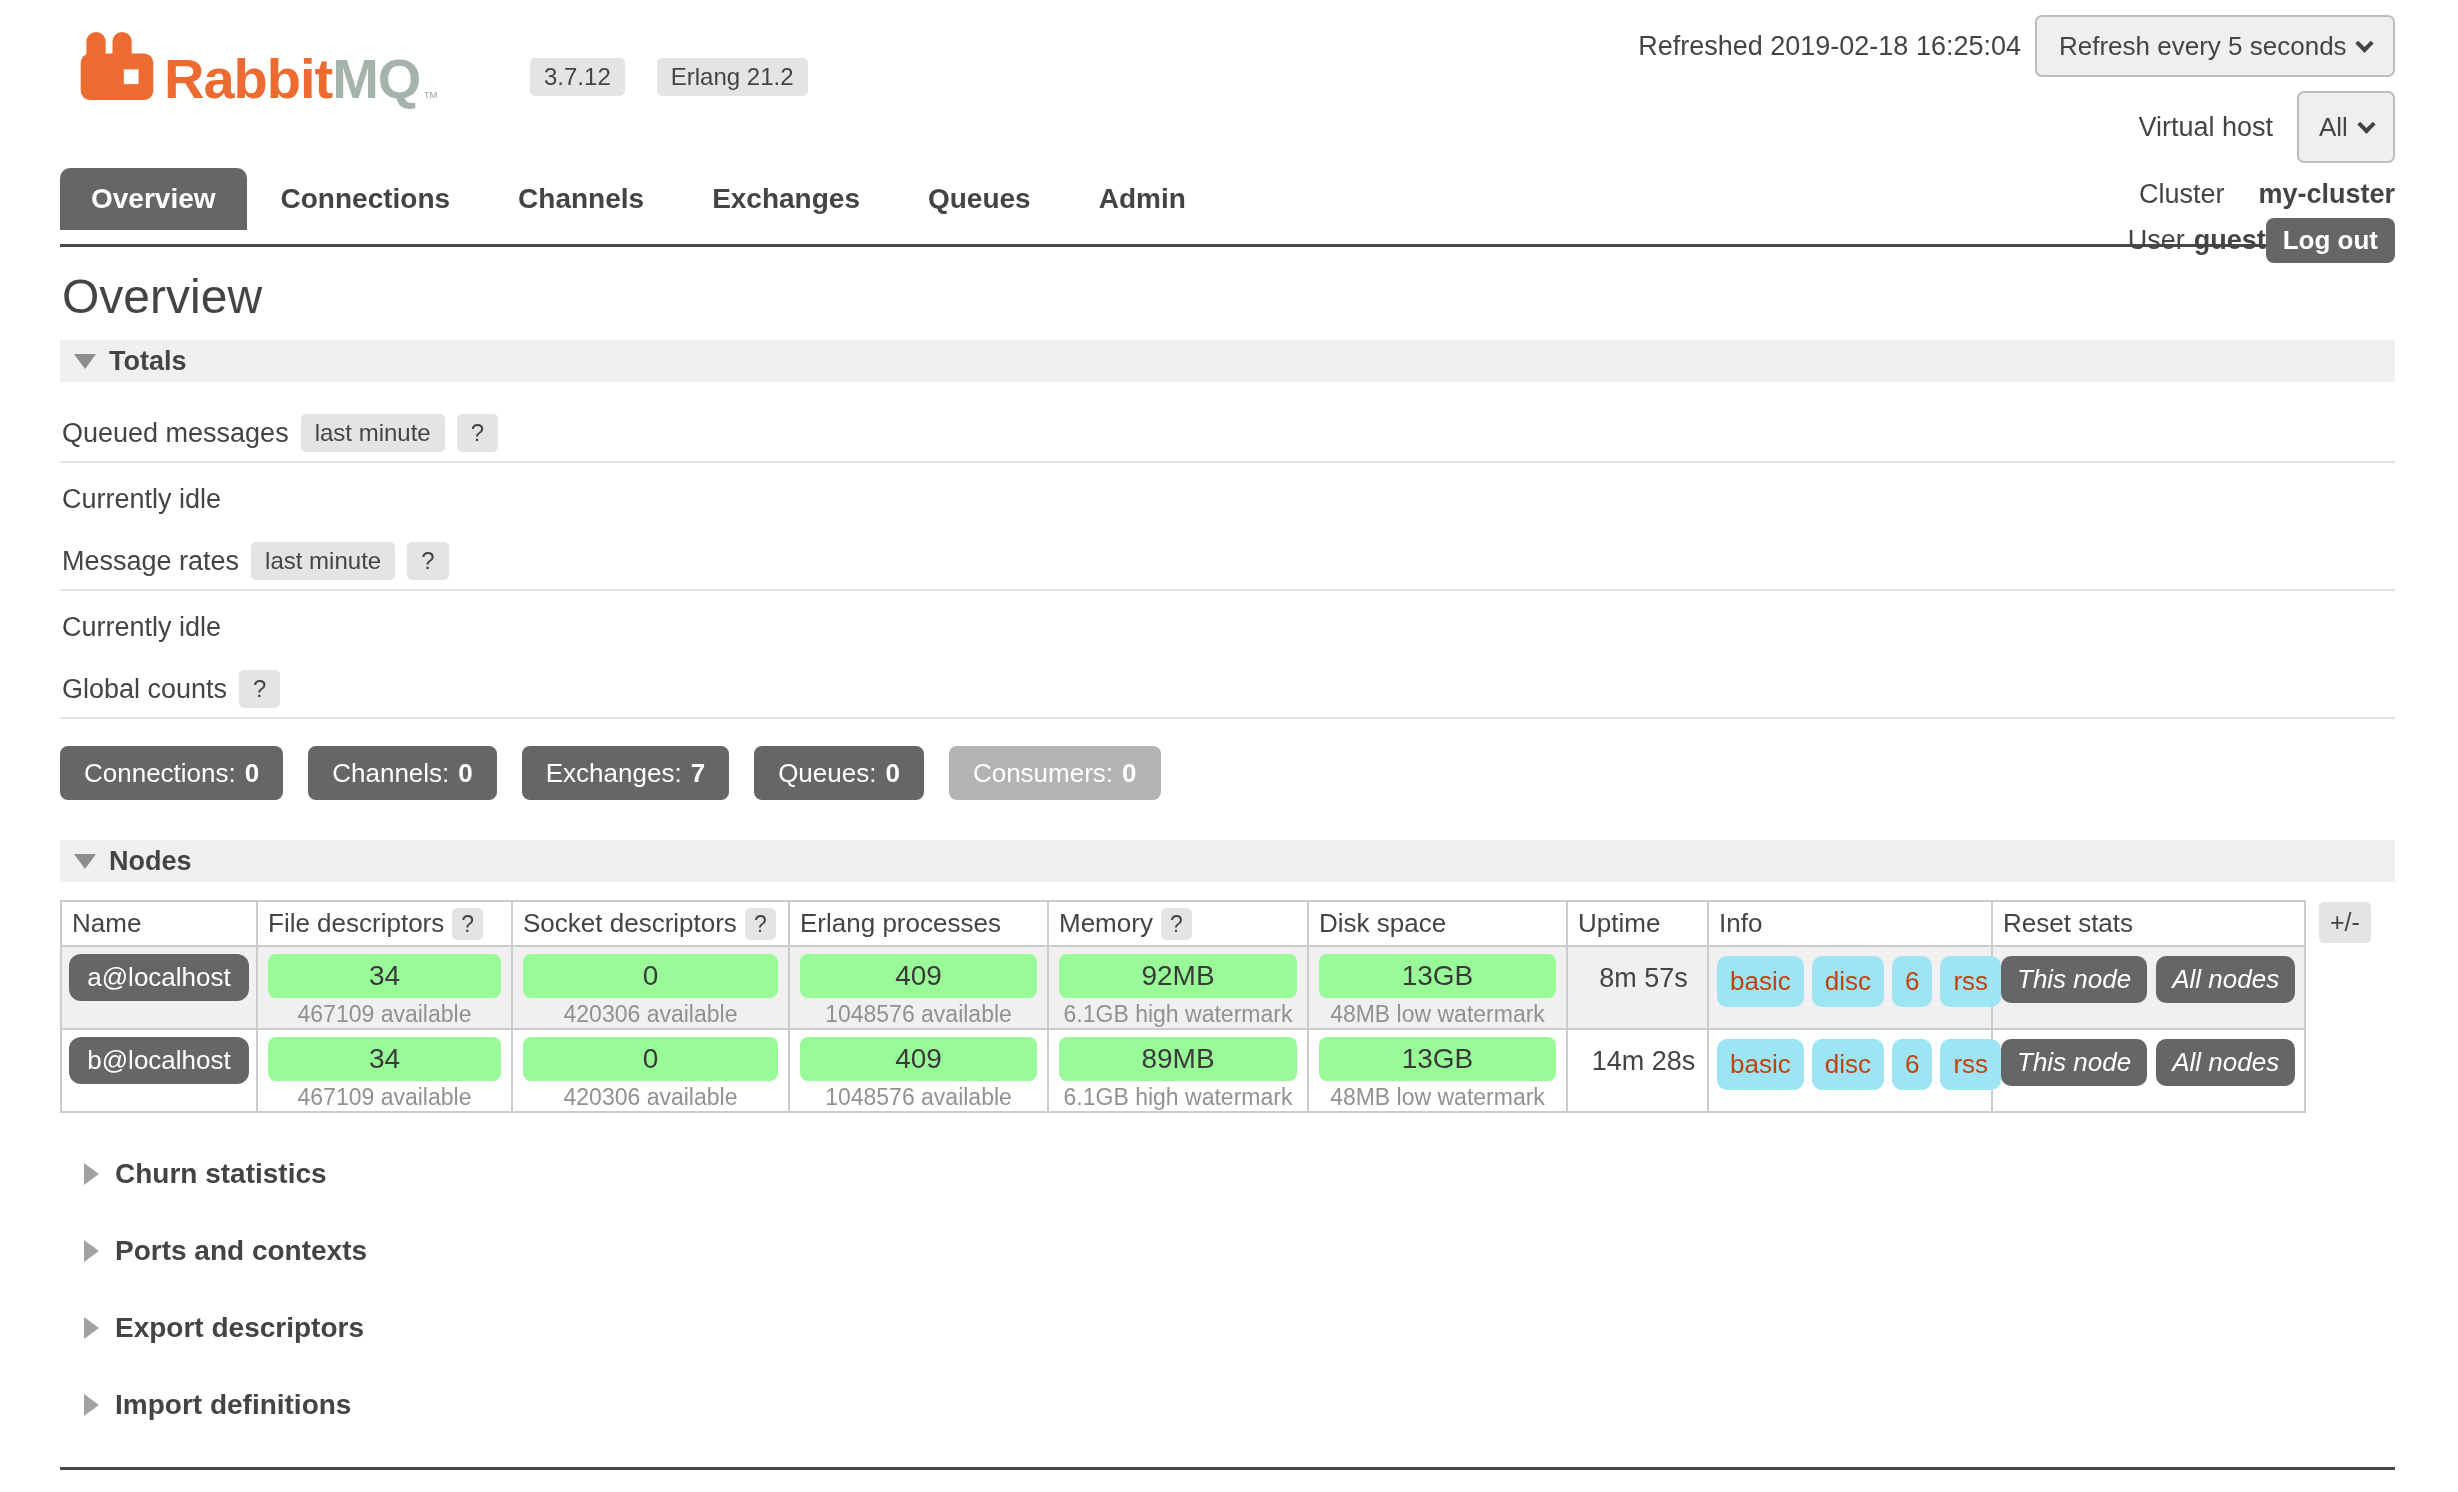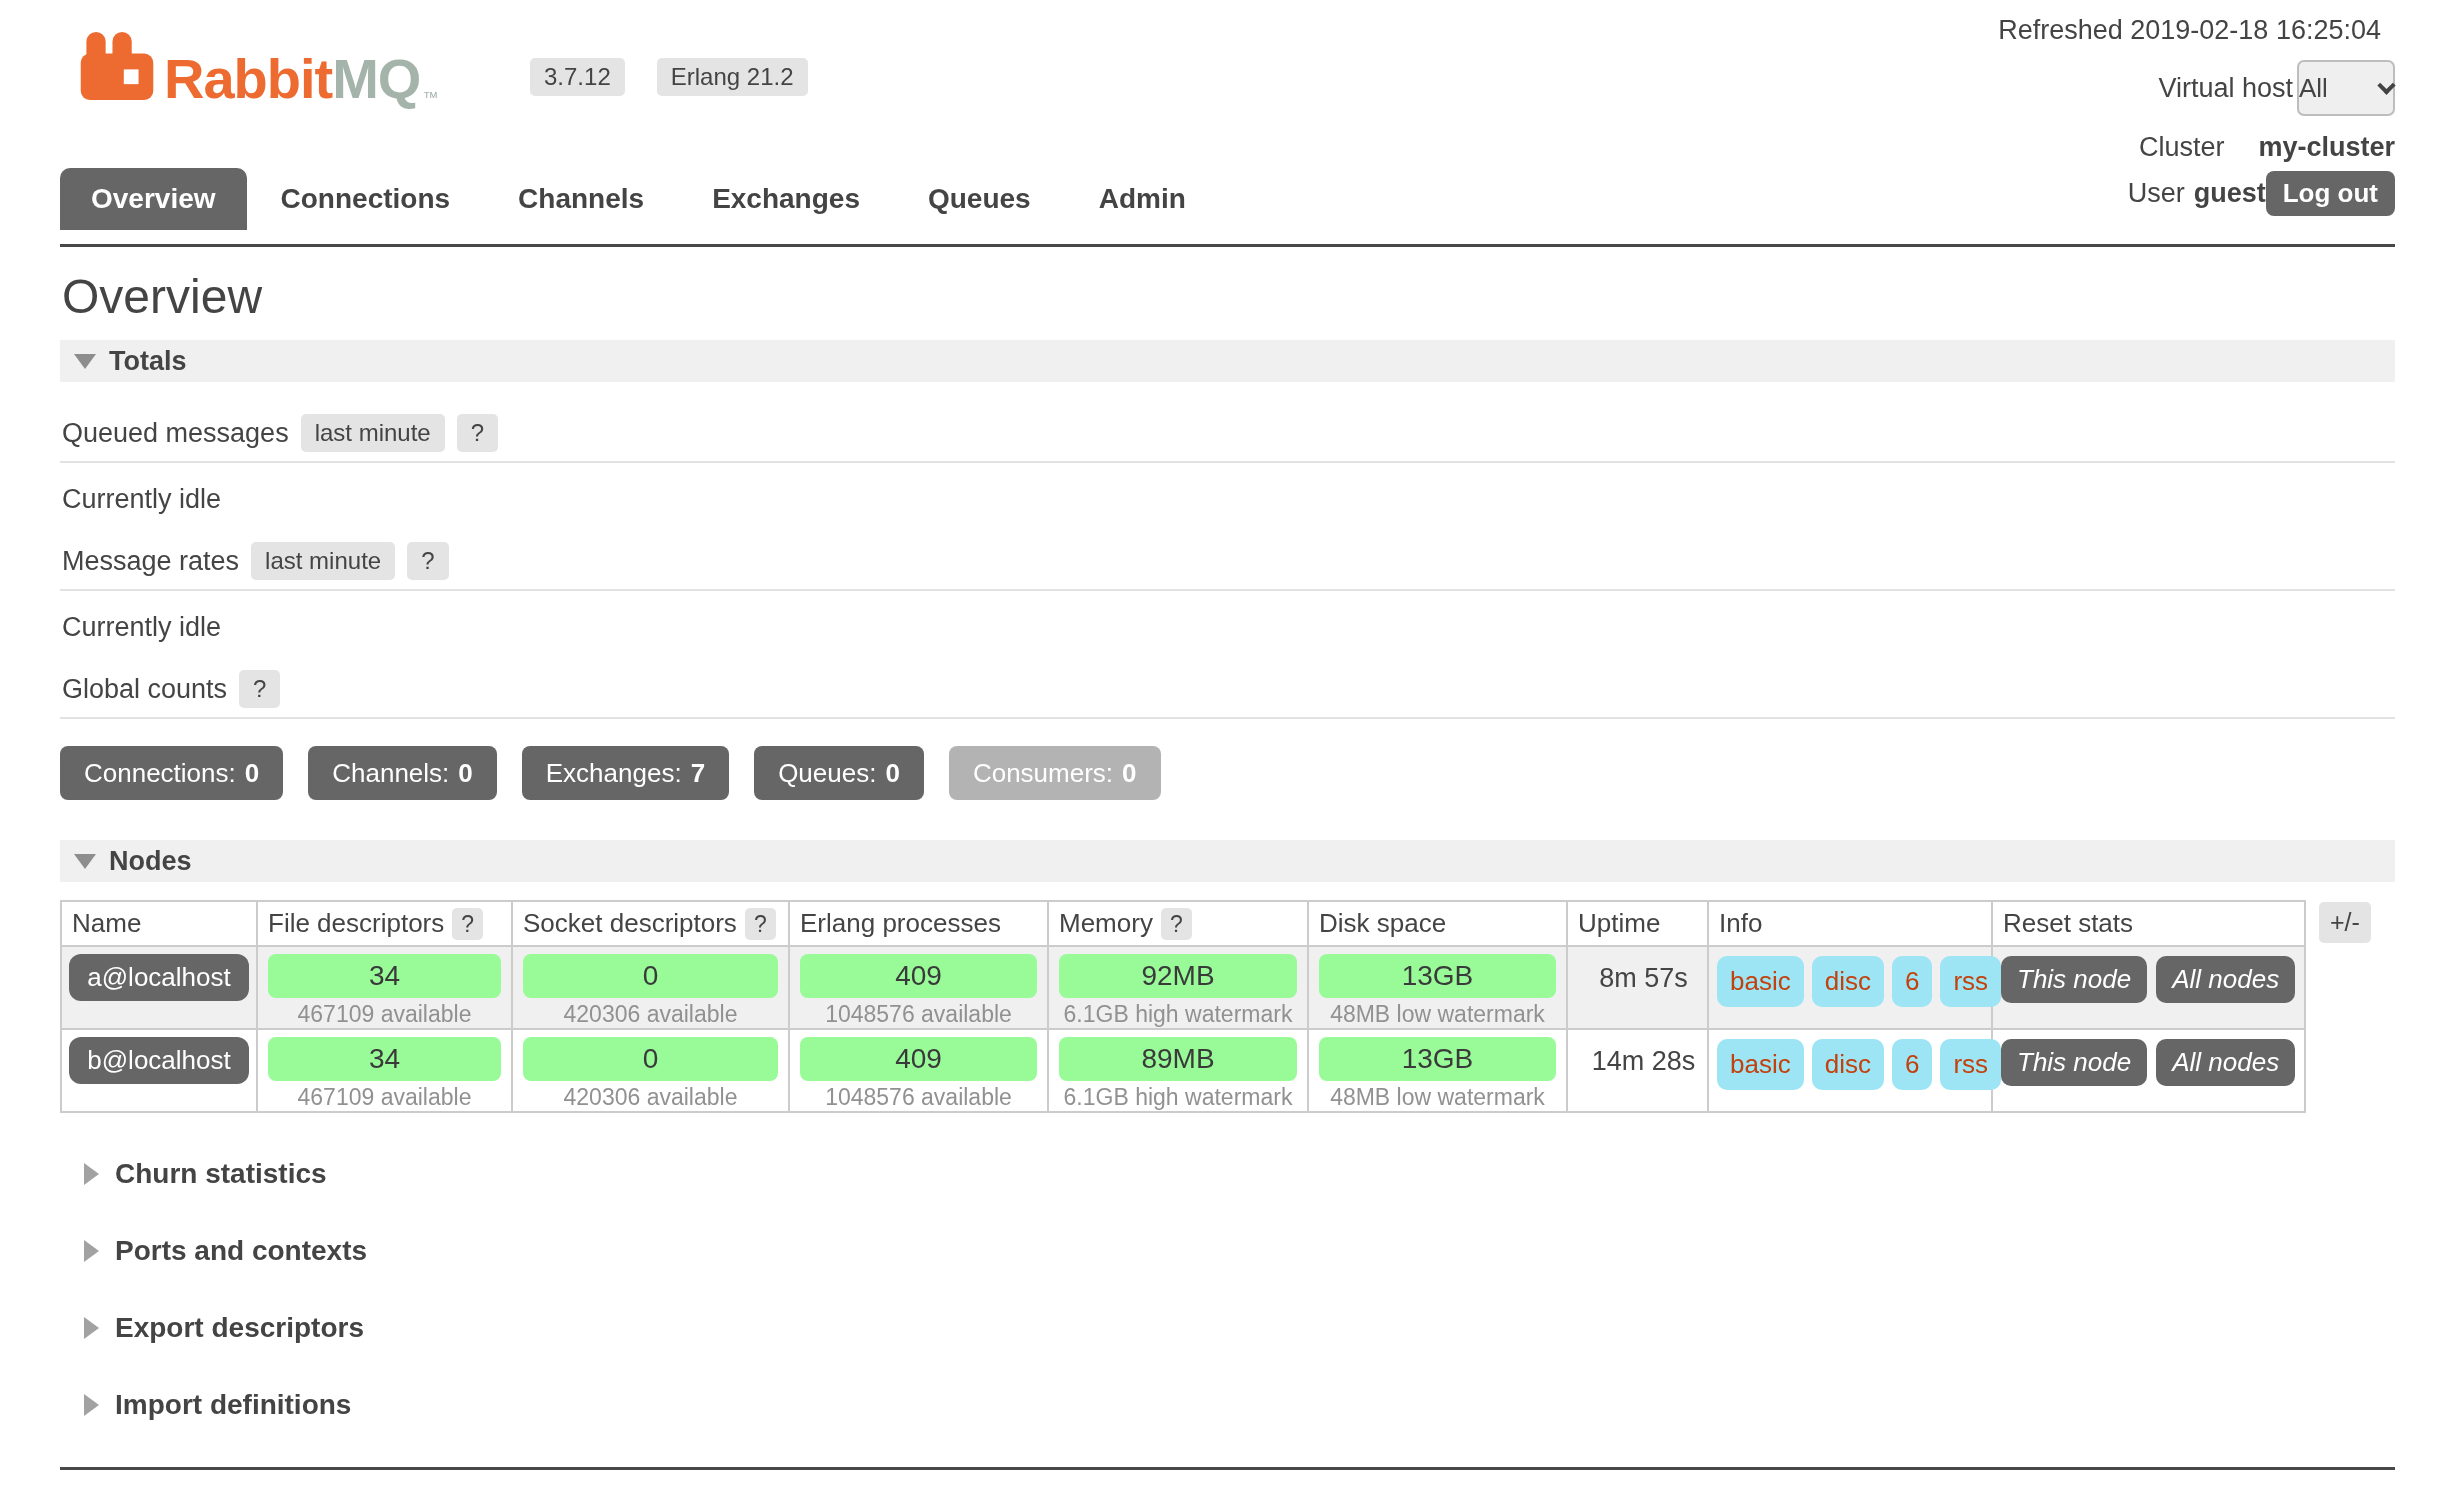--- a/index.html
+++ b/index.html
@@ -23,21 +23,21 @@
 
   .hdr-right { position:absolute; right:0; top:15px; display:flex; flex-direction:column; align-items:flex-end; }
   .hdr-row { display:flex; align-items:center; }
   .refreshed { font-size:27px; margin-right:14px; }
   .select {
     background:var(--select-bg); border:2px solid var(--select-border); border-radius:7px;
     display:flex; align-items:center; justify-content:space-between;
     font-size:26px; color:var(--text); cursor:pointer;
   }
   .select-refresh { width:360px; height:62px; padding:0 22px; }
-  .select-vhost { width:98px; height:56px; padding:0 0; margin-left:4px; }
+  .select-vhost { width:98px; height:72px; padding:0 20px; margin-left:24px; }
   .chev { display:inline-block; width:13px; height:13px; border-right:4px solid var(--text);
           border-bottom:4px solid var(--text); transform:rotate(45deg); margin-top:-6px; flex:none; }
   .vhost-row { margin-top:14px; }
   .cluster-row { margin-top:16px; font-size:27px;gap:25px; }
   .cluster-row b, .user-row b { margin-left:9px; }
   .user-row { margin-top:8px; font-size:27px; align-items:center; }
   .btn-dark { background:var(--btn-gray); color:#fff; border:none; border-radius:8px;
               font-size:26px; padding:7px 17px; cursor:pointer; font-family:inherit; }
   .logout { margin-left:0;font-weight:bold; }
 
@@ -114,20 +114,24 @@
     <span class="tm">™</span>
   </div>
   <div class="ver-badges">
     <span class="badge">3.7.12</span>
     <span class="badge">Erlang 21.2</span>
   </div>
 
   <div class="hdr-right">
     <div class="hdr-row">
       <span class="refreshed">Refreshed 2019-02-18 16:25:04</span>
+      <div class="select select-refresh">
+        <span>Refresh every 5 seconds</span>
+        <span class="chev"></span>
+      </div>
     </div>
     <div class="hdr-row vhost-row">
       <span>Virtual host</span>
       <div class="select select-vhost">
         <span>All</span>
         <span class="chev"></span>
       </div>
     </div>
     <div class="hdr-row cluster-row">
       <span>Cluster</span>

